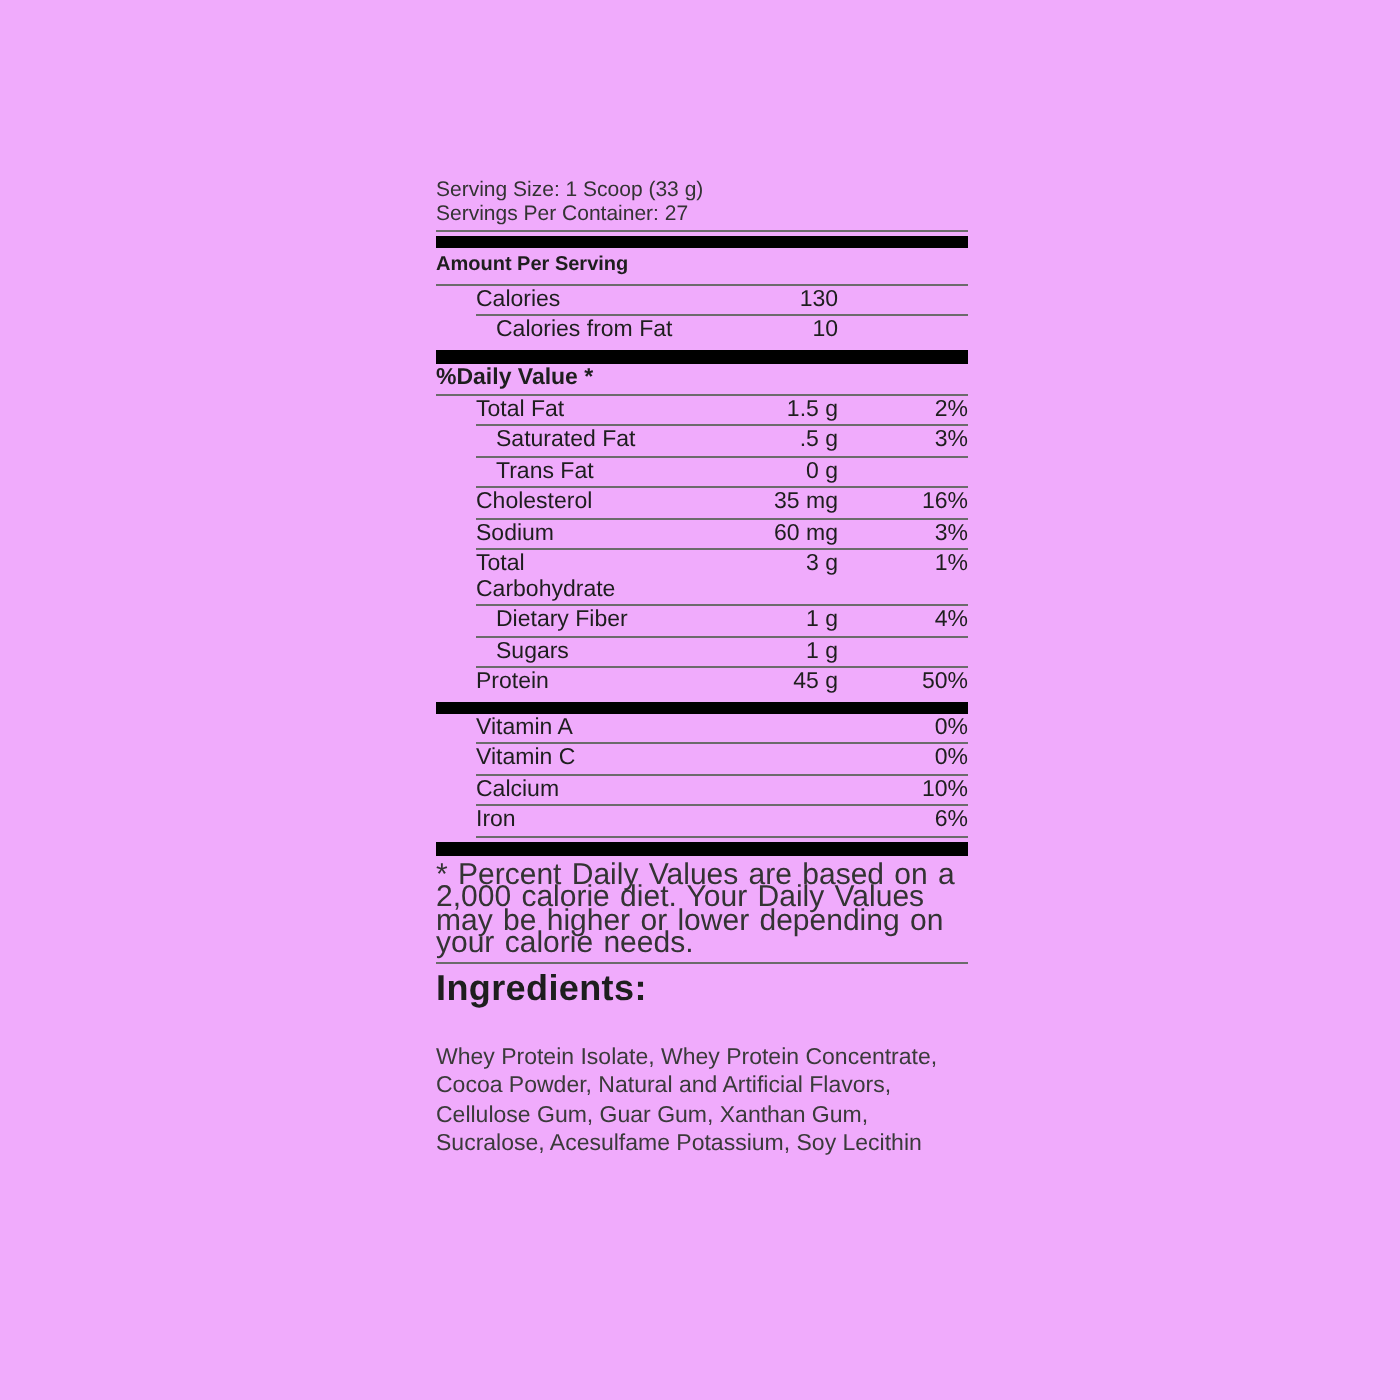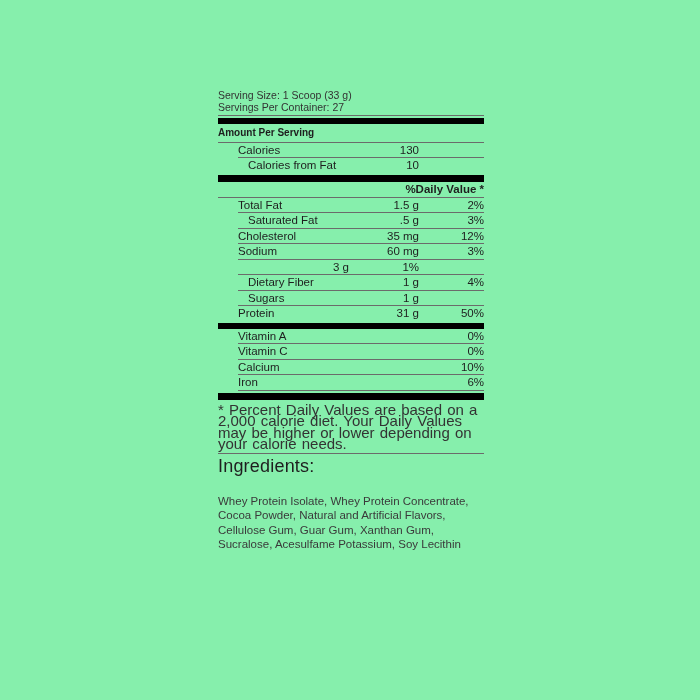--- a/index.html
+++ b/index.html
@@ -1,19 +1,19 @@
 <!DOCTYPE html>
 <html><head>
 <meta charset="utf-8">
 <style>
   html, body { margin: 0; padding: 0; background: #ffffff; }
   .canvas {
     position: relative;
     width: 700px; height: 700px;
-    background: #86efac;
+    background: #f0abfc;
     font-family: "Liberation Sans", sans-serif;
     color: #1e1e1e;
   }
   .label {
     position: absolute;
     left: 218px; top: 90px;
     width: 266px;
   }
 
   
@@ -45,34 +45,33 @@
     margin-left: 20px;
   }
   .row .a { text-align: right; }
   .row .p { text-align: right; }
   .row .n.ind { padding-left: 10px; }
   .row .n.narrow { max-width: 80px; }
   .rule { border-bottom: 1px solid #6b6b6b; }
 
   .dv-header {
     font-size: 11.5px; font-weight: bold; line-height: 13px;
-    text-align: right;
     padding: 1px 0;
   }
 
   
   .footnote {
     font-size: 15px; line-height: 11.5px; color: #333;
     padding: 4px 0 3px 0;
     border-bottom: 1px solid #6b6b6b;
     word-spacing: 1px;
   }
 
   .ing-title {
-    font-size: 18px; font-weight: normal; line-height: 20px;
+    font-size: 18px; font-weight: bold; line-height: 20px;
     margin-top: 2px;
     letter-spacing: 0.2px;
   }
   .ing-text {
     font-size: 11.5px; line-height: 14.5px; color: #3a3a3a;
     margin-top: 18px;
   }
   .allergen {
     font-size: 10.5px; font-weight: bold; line-height: 13.5px; color: #2a2a2a;
     letter-spacing: 0.4px;
@@ -113,46 +112,52 @@
       <span class="n">Total Fat</span>
       <span class="a">1.5 g</span>
       <span class="p">2%</span>
     </div>
     <div class="row rule">
       <span class="n ind">Saturated Fat</span>
       <span class="a">.5 g</span>
       <span class="p">3%</span>
     </div>
     <div class="row rule">
+      <span class="n ind">Trans Fat</span>
+      <span class="a">0 g</span>
+      <span class="p"></span>
+    </div>
+    <div class="row rule">
       <span class="n">Cholesterol</span>
       <span class="a">35 mg</span>
-      <span class="p">12%</span>
+      <span class="p">16%</span>
     </div>
     <div class="row rule">
       <span class="n">Sodium</span>
       <span class="a">60 mg</span>
       <span class="p">3%</span>
     </div>
     <div class="row rule">
+      <span class="n narrow">Total Carbohydrate</span>
       <span class="a">3 g</span>
       <span class="p">1%</span>
     </div>
     <div class="row rule">
       <span class="n ind">Dietary Fiber</span>
       <span class="a">1 g</span>
       <span class="p">4%</span>
     </div>
     <div class="row rule">
       <span class="n ind">Sugars</span>
       <span class="a">1 g</span>
       <span class="p"></span>
     </div>
     <div class="row">
       <span class="n">Protein</span>
-      <span class="a">31 g</span>
+      <span class="a">45 g</span>
       <span class="p">50%</span>
     </div>
     <div class="bar"></div>
 
     <div class="row rule">
       <span class="n">Vitamin A</span>
       <span class="a"></span>
       <span class="p">0%</span>
     </div>
     <div class="row rule">

